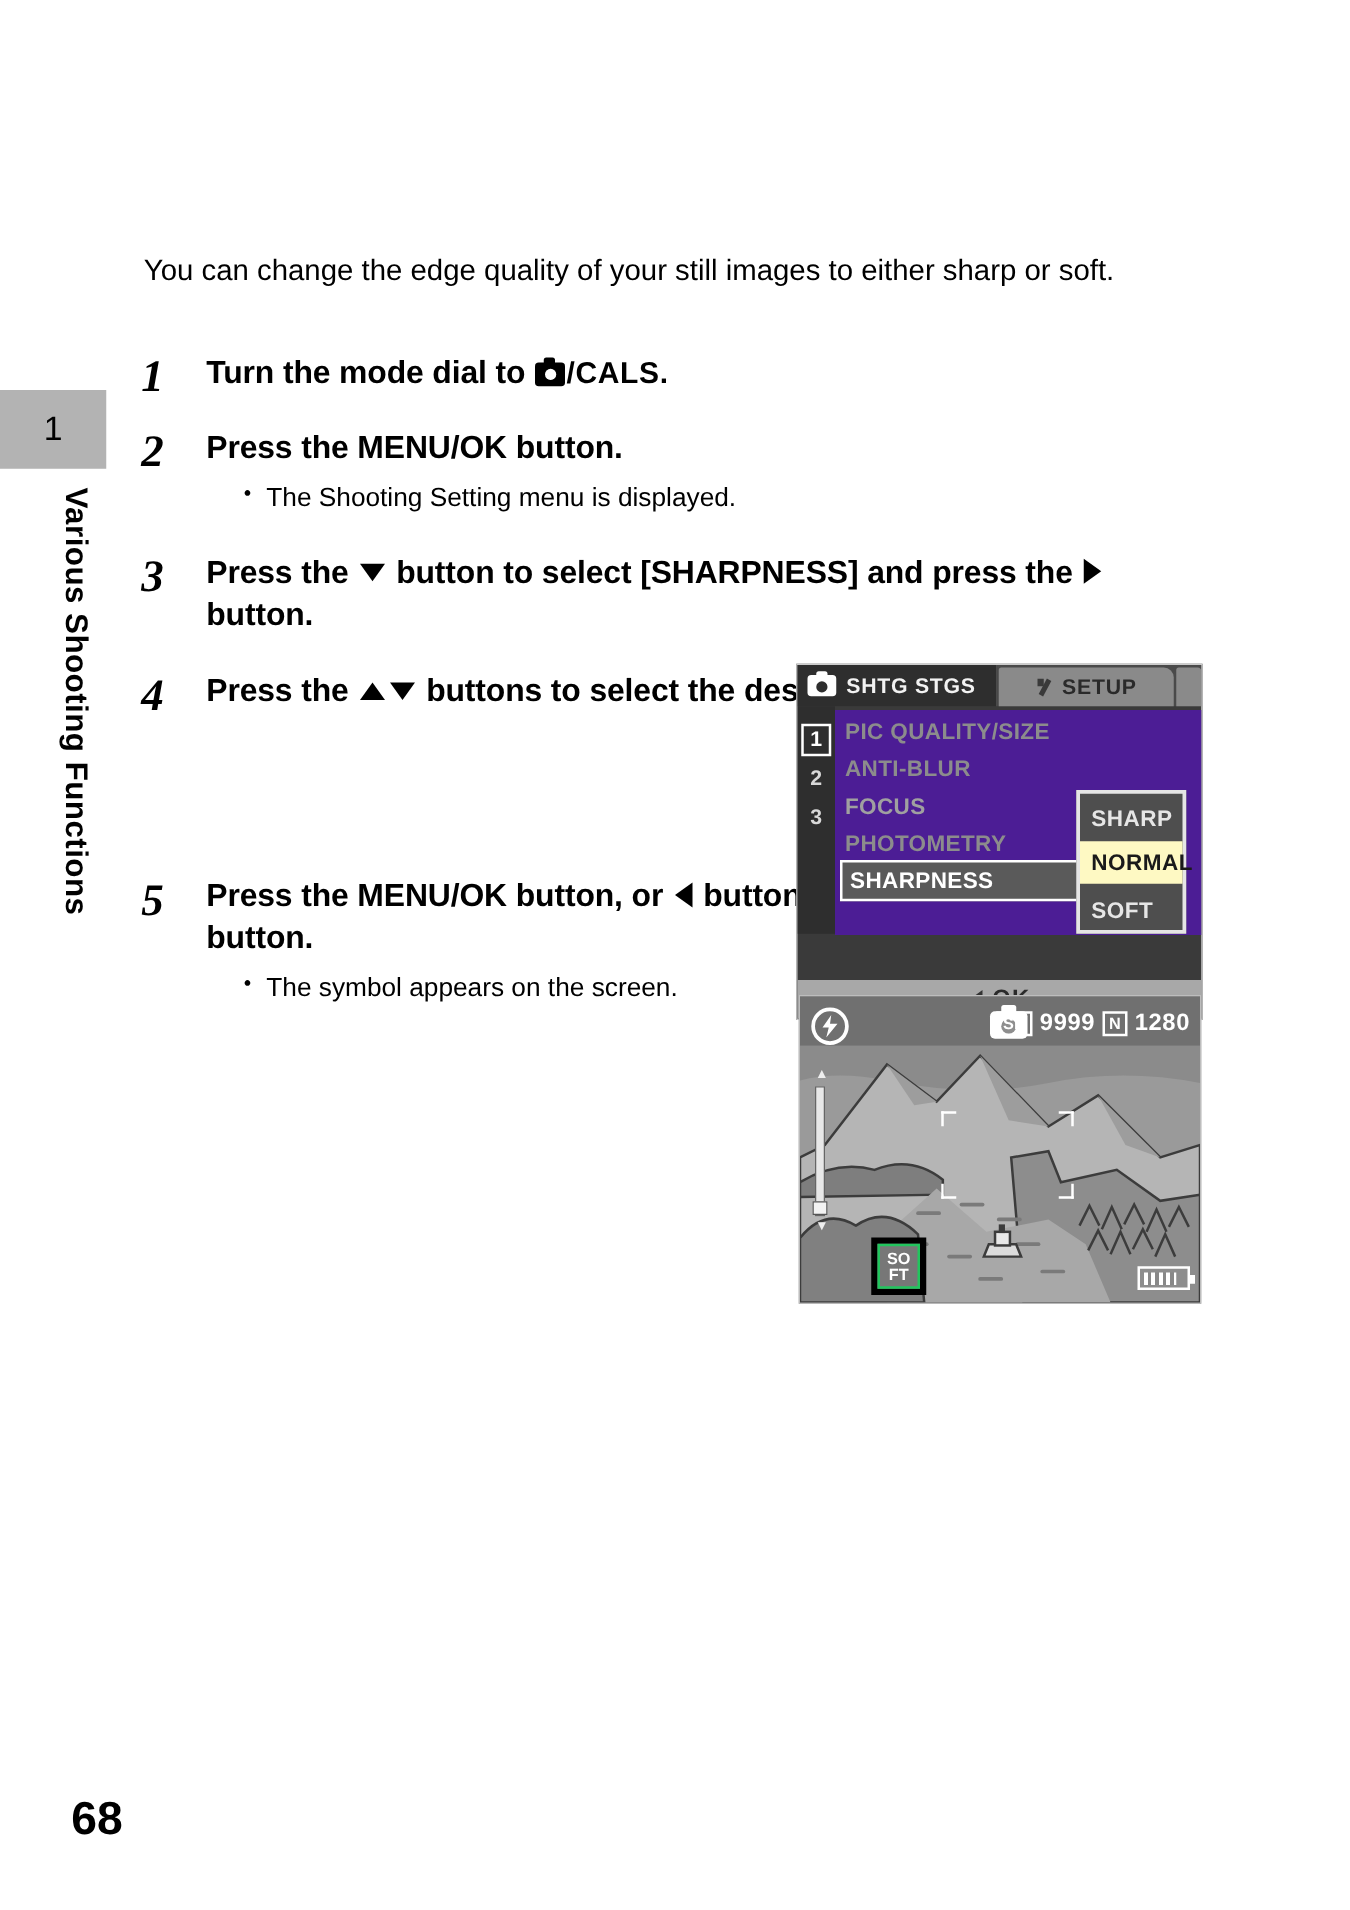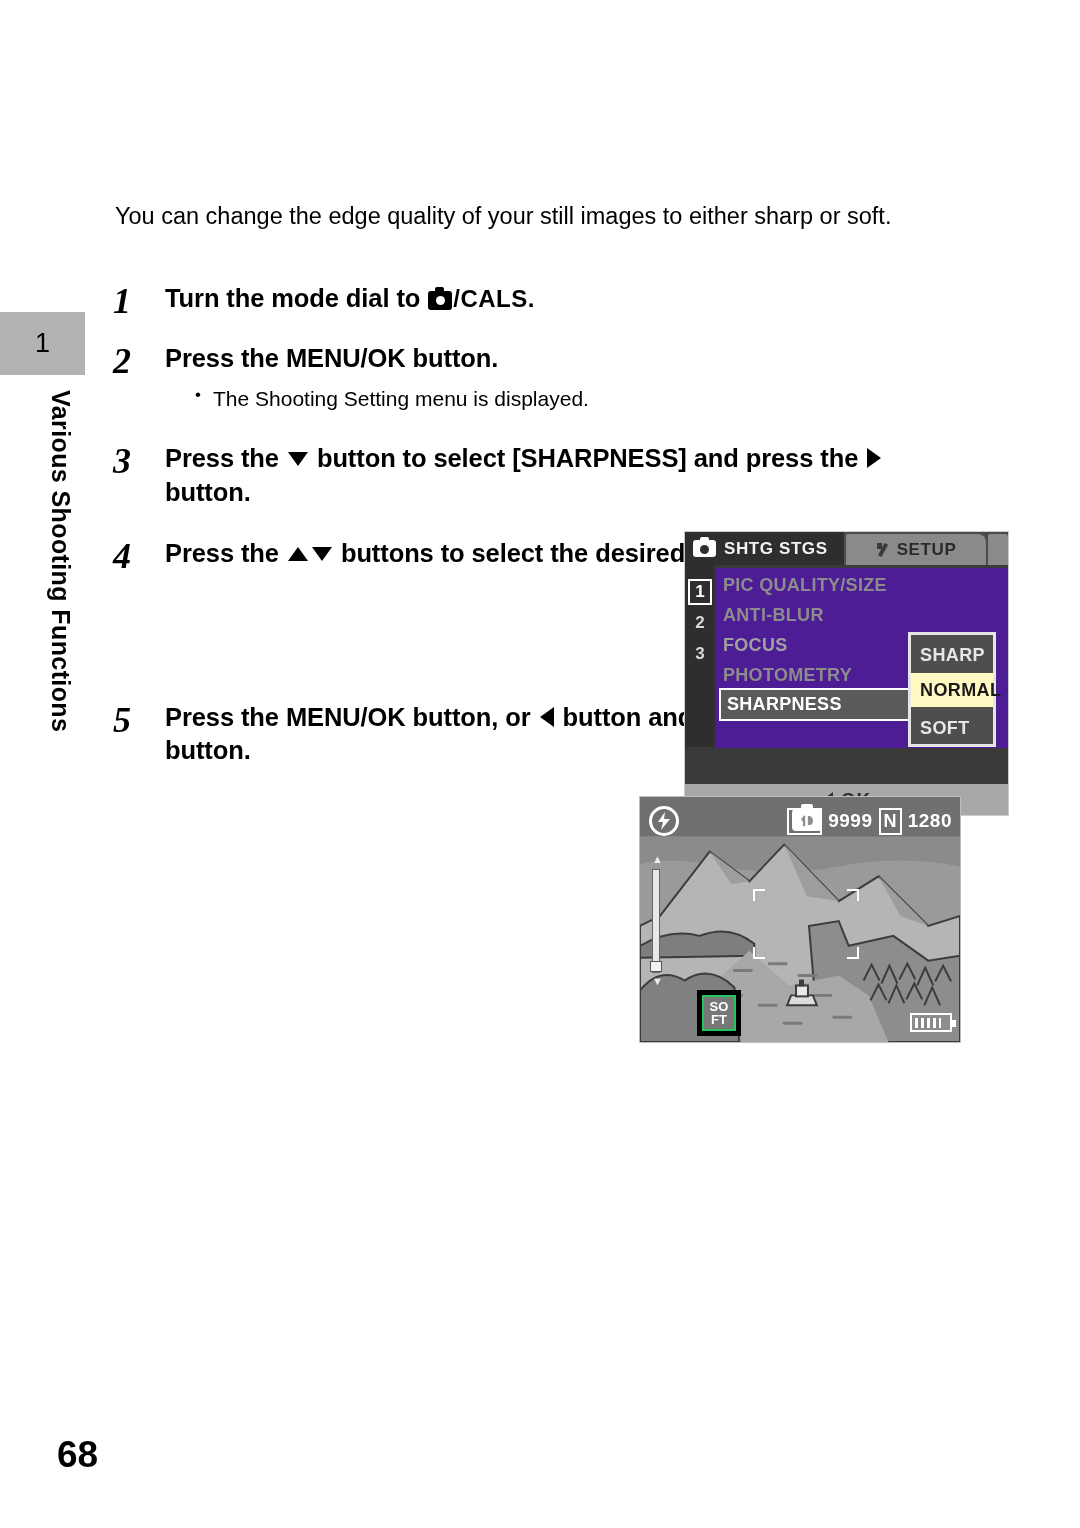--- a/index.html
+++ b/index.html
@@ -186,21 +186,20 @@
   .lcd-menu {
     position: absolute;
     left: 637px;
     top: 531px;
     width: 325px;
     height: 285px;
     background: #3a3a3a;
     border: 1px solid #cccccc;
     font-family: "Liberation Sans", sans-serif;
     overflow: hidden;
-    margin-left: 47px;
   }
   .lcd-tabrow {
     position: absolute; left:0; top:0; width: 100%; height: 33px;
     background: #4a4a4a;
   }
   .tab-shtg {
     position: absolute; left: 0; top: 0; width: 160px; height: 33px;
     background: #2e2e2e;
     display: flex; align-items: center; padding-left: 8px;
     border-right: 1px solid #555;
@@ -340,21 +339,21 @@
   .live-cam::after {
     content:""; position:absolute; left:9px; top:6px; width:12px; height:12px;
     border-radius:50%; background:#8e8e8e;
   }
   .live-topright {
     position: absolute; right: 8px; top: 11px;
     display: flex; align-items: center; gap: 6px;
   }
   .badge-box {
     border: 2px solid #ffffff; color: #ffffff;
-    font-size: 18px; font-weight: bold; padding: 0px 3px; line-height: 1.25;
+    font-size: 13px; font-weight: bold; padding: 0px 3px; line-height: 1.25;
     letter-spacing: 0.2px;
   }
   .live-num {
     color: #ffffff; font-size: 19px; font-weight: bold; letter-spacing: 0.5px;
   }
   .live-zoombar {
     position: absolute; left: 10px; top: 56px; width: 12px; height: 136px;
   }
   .live-zoombar .track {
     position: absolute; left: 2px; top: 16px; width: 8px; height: 104px;
@@ -471,20 +470,21 @@
     </div>
 
     <div class="step step-5">
       <div class="step-num">5</div>
       <div class="step-body">
         <div class="step-text">
           <span>Press the MENU/OK button, or</span>
           <span class="tri-left"></span>
           <span>button and press the MENU/ OK button.</span>
         </div>
+        <div class="step-note">The symbol appears on the screen.</div>
       </div>
     </div>
 
   </div>
 
   <div class="lcd-menu">
     <div class="lcd-tabrow">
       <div class="tab-shtg">
         <span class="tab-shtg-ico"></span>
         <span class="tab-shtg-label">SHTG STGS</span>

